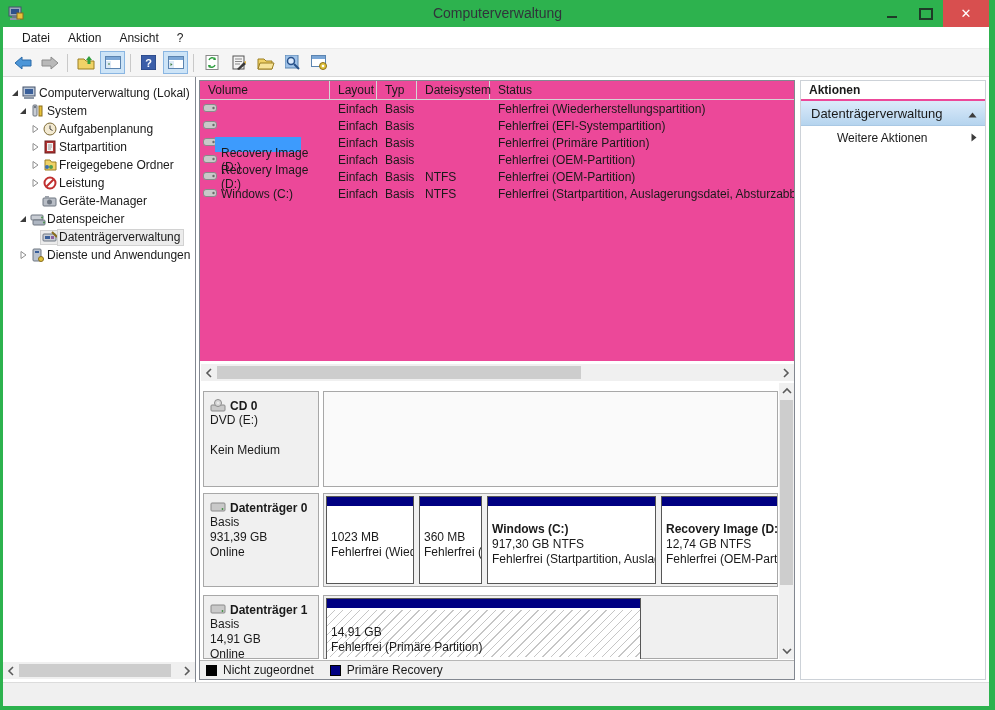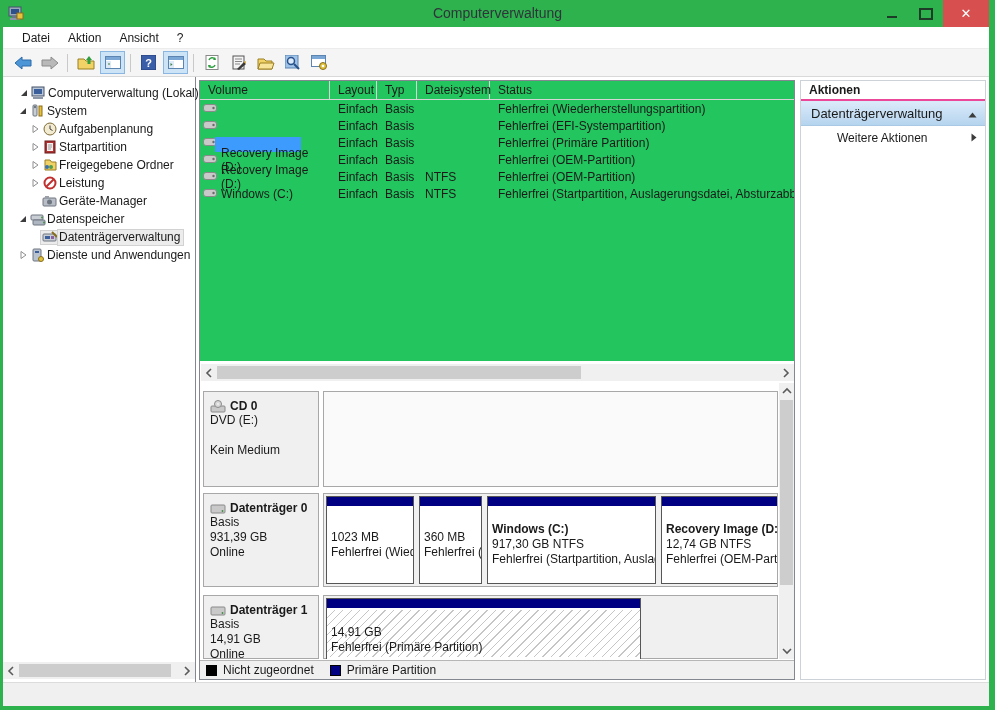--- a/index.html
+++ b/index.html
@@ -29,50 +29,50 @@
   .content { position:absolute; left:0; top:50px; width:100%; height:605px; background:#fff; }
 
   
   .tree-panel { position:absolute; left:0; top:0; width:193px; height:100%; background:#fff; border-right:1px solid #828790; }
   .tree { padding-top:7px; }
   .tree-row { height:18px; display:flex; align-items:center; white-space:nowrap; }
   .tree-row .expander { width:12px; height:12px; flex:0 0 12px; display:flex; align-items:center; justify-content:center; }
   .tree-row .ticon { width:17px; flex:0 0 17px; display:flex; align-items:center; justify-content:center; }
   .tree-row .tlabel { padding:0 3px 1px 1px; }
   .tree-row.selected .tlabel, .tree-row.selected .ticon { background:#ececec; outline:1px solid #d2d2d2; }
-  .ind0 { padding-left:15px; } .ind1 { padding-left:14px; } .ind2 { padding-left:26px;align-items:center; }
+  .ind0 { padding-left:6px; } .ind1 { padding-left:14px; } .ind2 { padding-left:26px;align-items:center; }
 
   .h-scroll { position:absolute; height:17px; background:#f0f0f0; display:flex; align-items:center; }
   .tree-panel .h-scroll { left:0; bottom:3px; width:192px; }
   .scroll-arrow { width:16px; height:17px; display:flex; align-items:center; justify-content:center; flex:0 0 16px; }
   .scroll-thumb { height:13px; background:#cdcdcd; }
 
   
   .center-pane { position:absolute; left:196px; top:3px; width:596px; height:600px; background:#fff; border:1px solid #828790; }
 
-  .vol-list { position:absolute; left:0; top:0; width:594px; height:280px; background:#22c55e; }
+  .vol-list { position:absolute; left:0; top:0; width:594px; height:280px; background:#ec4899; }
   .vol-header { display:flex; height:19px; border-bottom:1px solid #d5d5d5; align-items:center; }
   .vol-header .hc { height:19px; display:flex; align-items:center; padding-left:8px; border-right:1px solid #d5d5d5; }
   .vol-row { display:flex; height:17px; align-items:center; }
   .c-name { width:130px; flex:0 0 130px; display:flex; align-items:center; position:relative; }
   .c-layout { width:47px; flex:0 0 47px; }
   .c-typ { width:40px; flex:0 0 40px; }
   .c-fs { width:73px; flex:0 0 73px; }
   .c-status { flex:1; overflow:hidden; white-space:nowrap; }
   .vol-row .c-layout,.vol-row .c-typ,.vol-row .c-fs,.vol-row .c-status { padding-left:8px; }
   .vol-row .vicon { margin:0 4px 0 3px; }
   .rename-box { position:absolute; left:15px; top:1px; width:86px; height:15px; background:#3d9bfd; }
 
   .center-pane .h-scroll { left:1px; top:283px; width:593px; }
 
   
   .disk-view { position:absolute; left:0; top:302px; width:594px; height:276px; background:#fff; overflow:hidden; }
   .disk-row { position:absolute; left:3px; }
   .disk-card { position:absolute; left:0; top:0; width:116px; background:#f0f0f0; border:1px solid #a8a8a8; padding:7px 0 0 6px; }
-  .disk-card .d-title { display:flex; align-items:flex-end; font-weight:bold; }
+  .disk-card .d-title { display:flex; align-items:flex-start; font-weight:bold; }
   .disk-card .d-title svg { margin-right:3px; }
   .disk-card .d-line { line-height:15px; }
   .disk-region { position:absolute; left:120px; top:0; width:455px; border:1px solid #a8a8a8; background:#fafafa; }
   .part { position:absolute; top:2px; border:1px solid #565656; background:#fff; }
   .part-top { height:11px; background:#000082; border-bottom:2px solid #fff; }
   .part-body { display:flex; flex-direction:column; justify-content:center; padding:0 4px; overflow:hidden; }
   .part-body .pl { white-space:nowrap; line-height:15px; font-size:12px; }
   .part-body .pl.b { font-weight:bold; }
   .part-body.hatched { background:repeating-linear-gradient(135deg,#ffffff 0px,#ffffff 5px,#c6c6c6 5px,#c6c6c6 6px); justify-content:flex-end; padding-bottom:2px; }
 
@@ -580,21 +580,21 @@
           </div>
         </div>
 
         <div class="legend">
           <span class="li li1">
               <span class="sq sq-black"></span>
               <span>Nicht zugeordnet</span>
             </span>
           <span class="li li2">
               <span class="sq sq-navy"></span>
-              <span>Primäre Partition</span>
+              <span>Primäre Recovery</span>
             </span>
         </div>
       </div>
 
       <div class="actions-pane">
         <div class="actions-header">Aktionen</div>
         <div class="action-group">
           <span>Datenträgerverwaltung</span>
           <span><svg width="9" height="6">
                 <path d="M0.5 5.5 L4.5 0.5 L8.5 5.5 Z" fill="#3c3c3c"></path>

